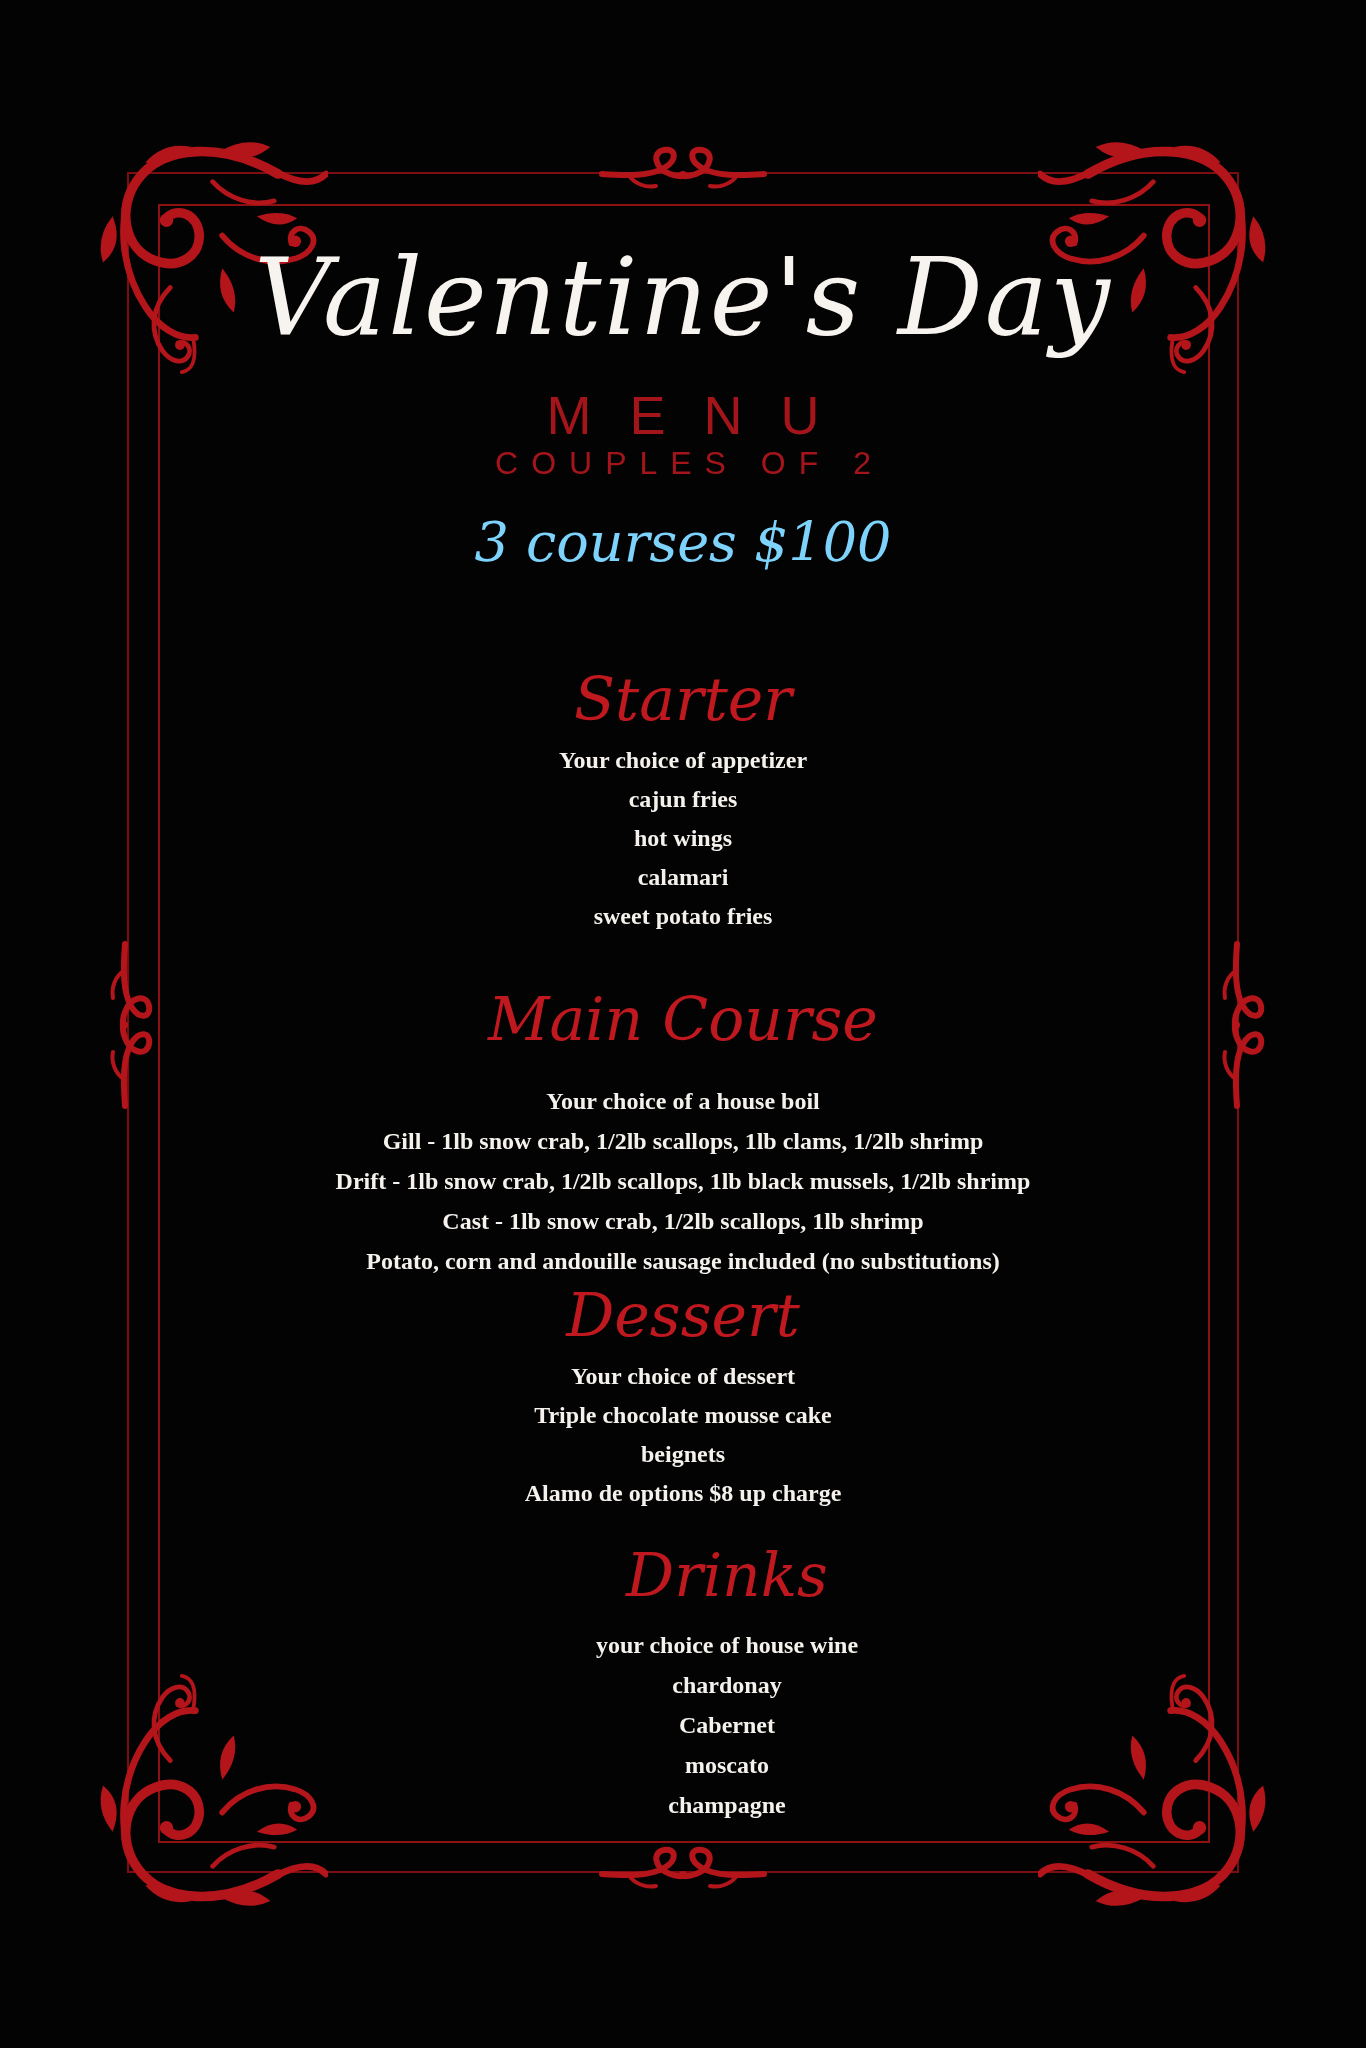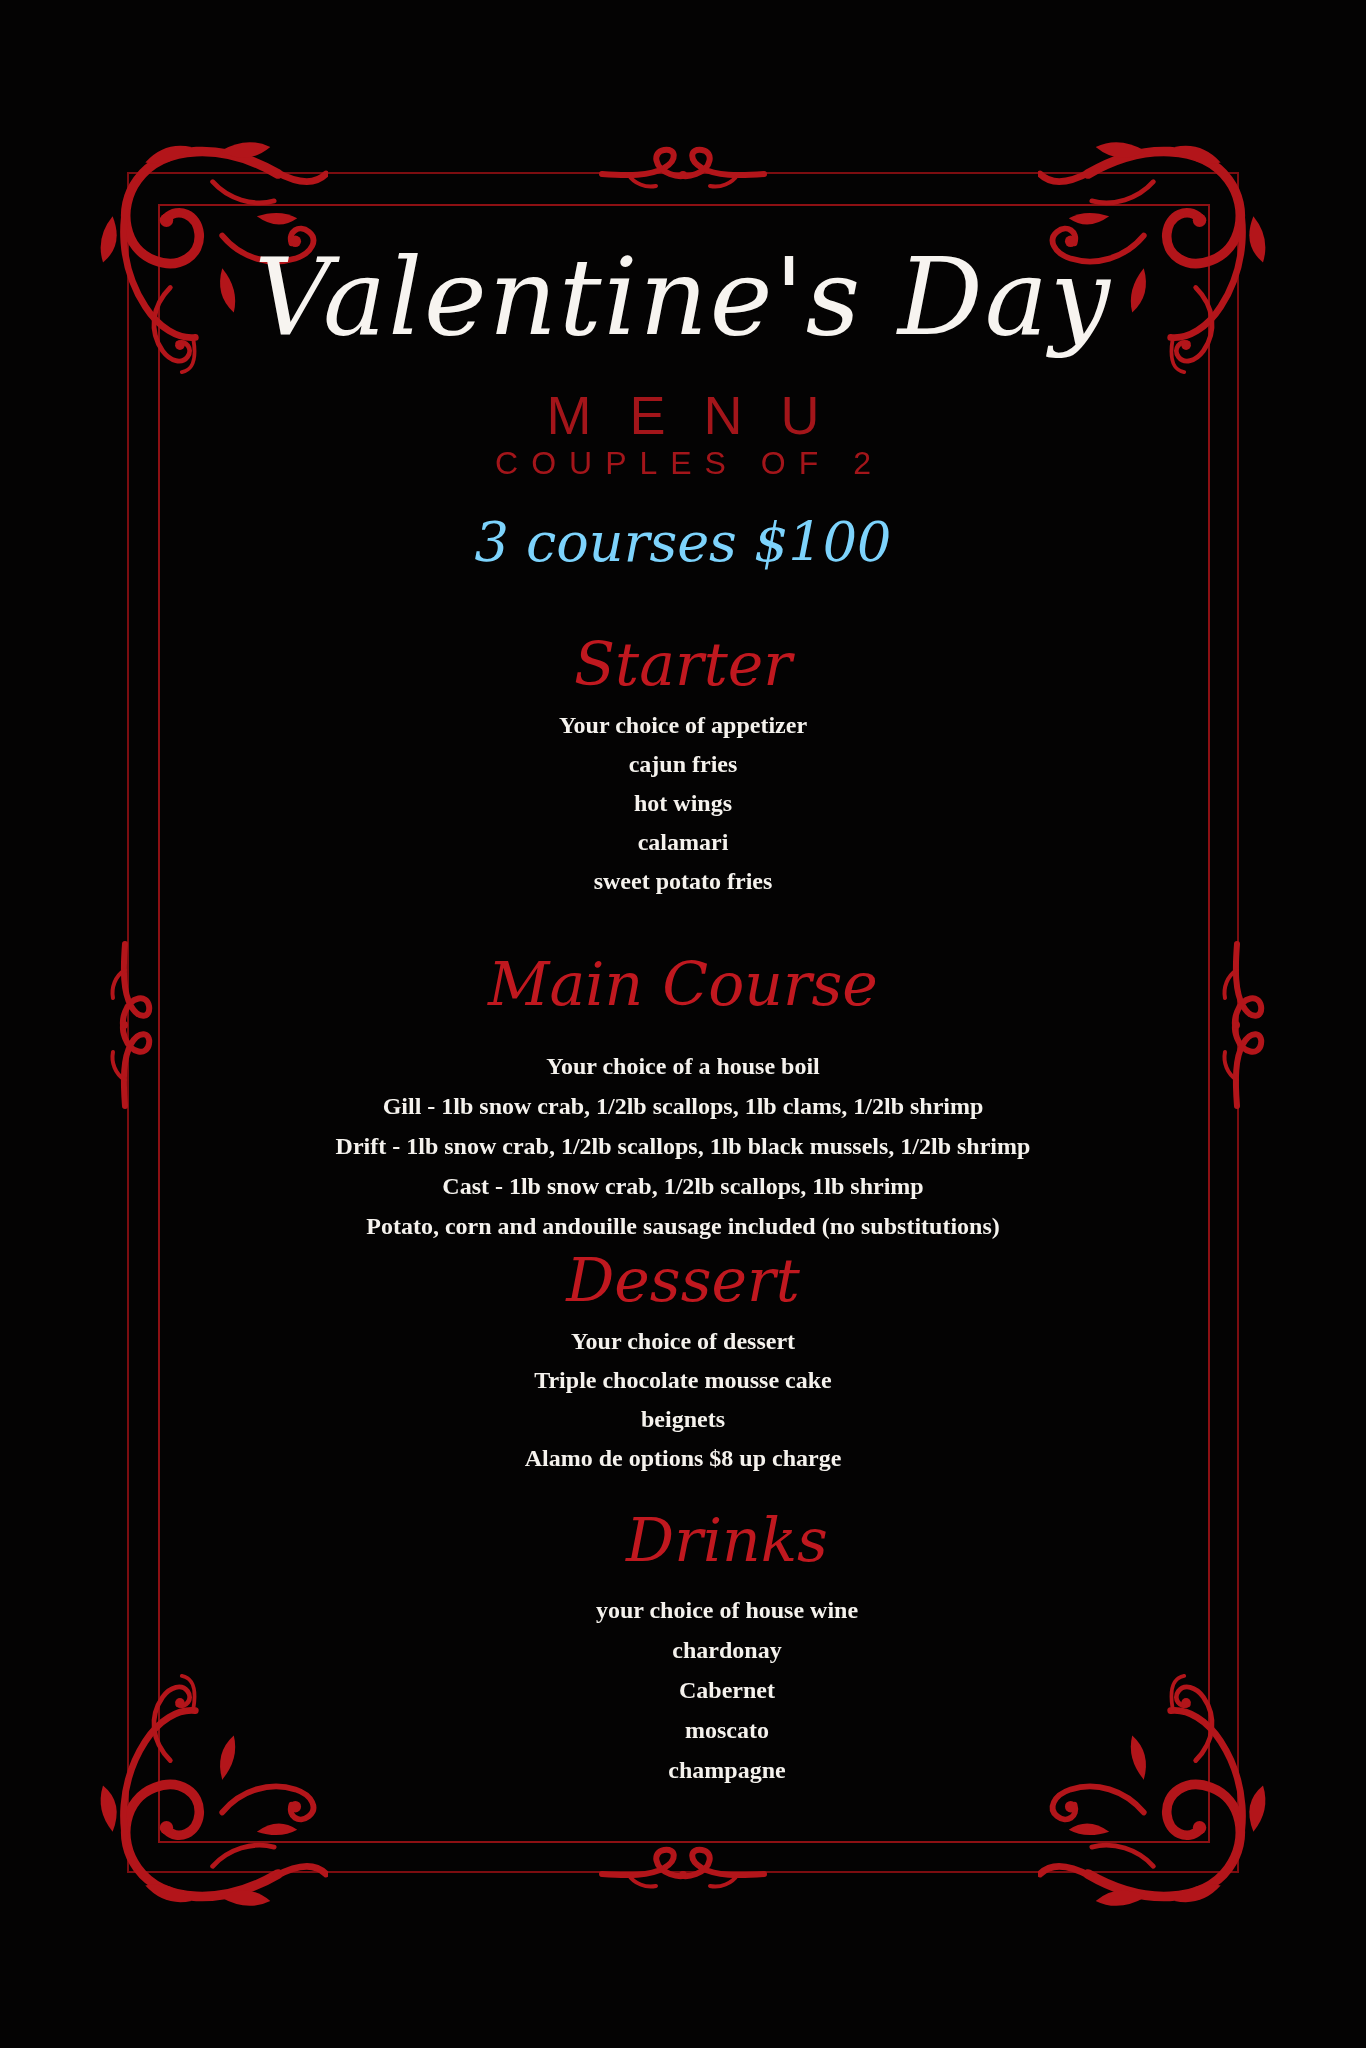--- a/index.html
+++ b/index.html
@@ -55,21 +55,21 @@
     top:444px;
     font-family:"Liberation Sans", sans-serif;
     font-size:32px;line-height:1.2;color:var(--label-red);
     letter-spacing:13px;text-indent:13px;
   }
   .price-line{
     top:508px;
     font-family:"DejaVu Serif", serif;font-style:italic;
     font-size:54px;line-height:1.3;color:#7dd3fc;
   }
-  .section{position:absolute;left:0;width:100%;text-align:center;}
+  .section{position:absolute;left:0;width:100%;text-align:center;margin-top:35px;}
   .section-heading{
     margin:0;
     font-family:"DejaVu Serif", serif;font-style:italic;font-weight:normal;
     font-size:60px;line-height:1.15;color:var(--heading-red);
   }
   .items{margin:0;padding:0;}
   .line{
     margin:0;
     font-family:"Liberation Serif", serif;font-weight:bold;
     font-size:24px;color:var(--text-white);

